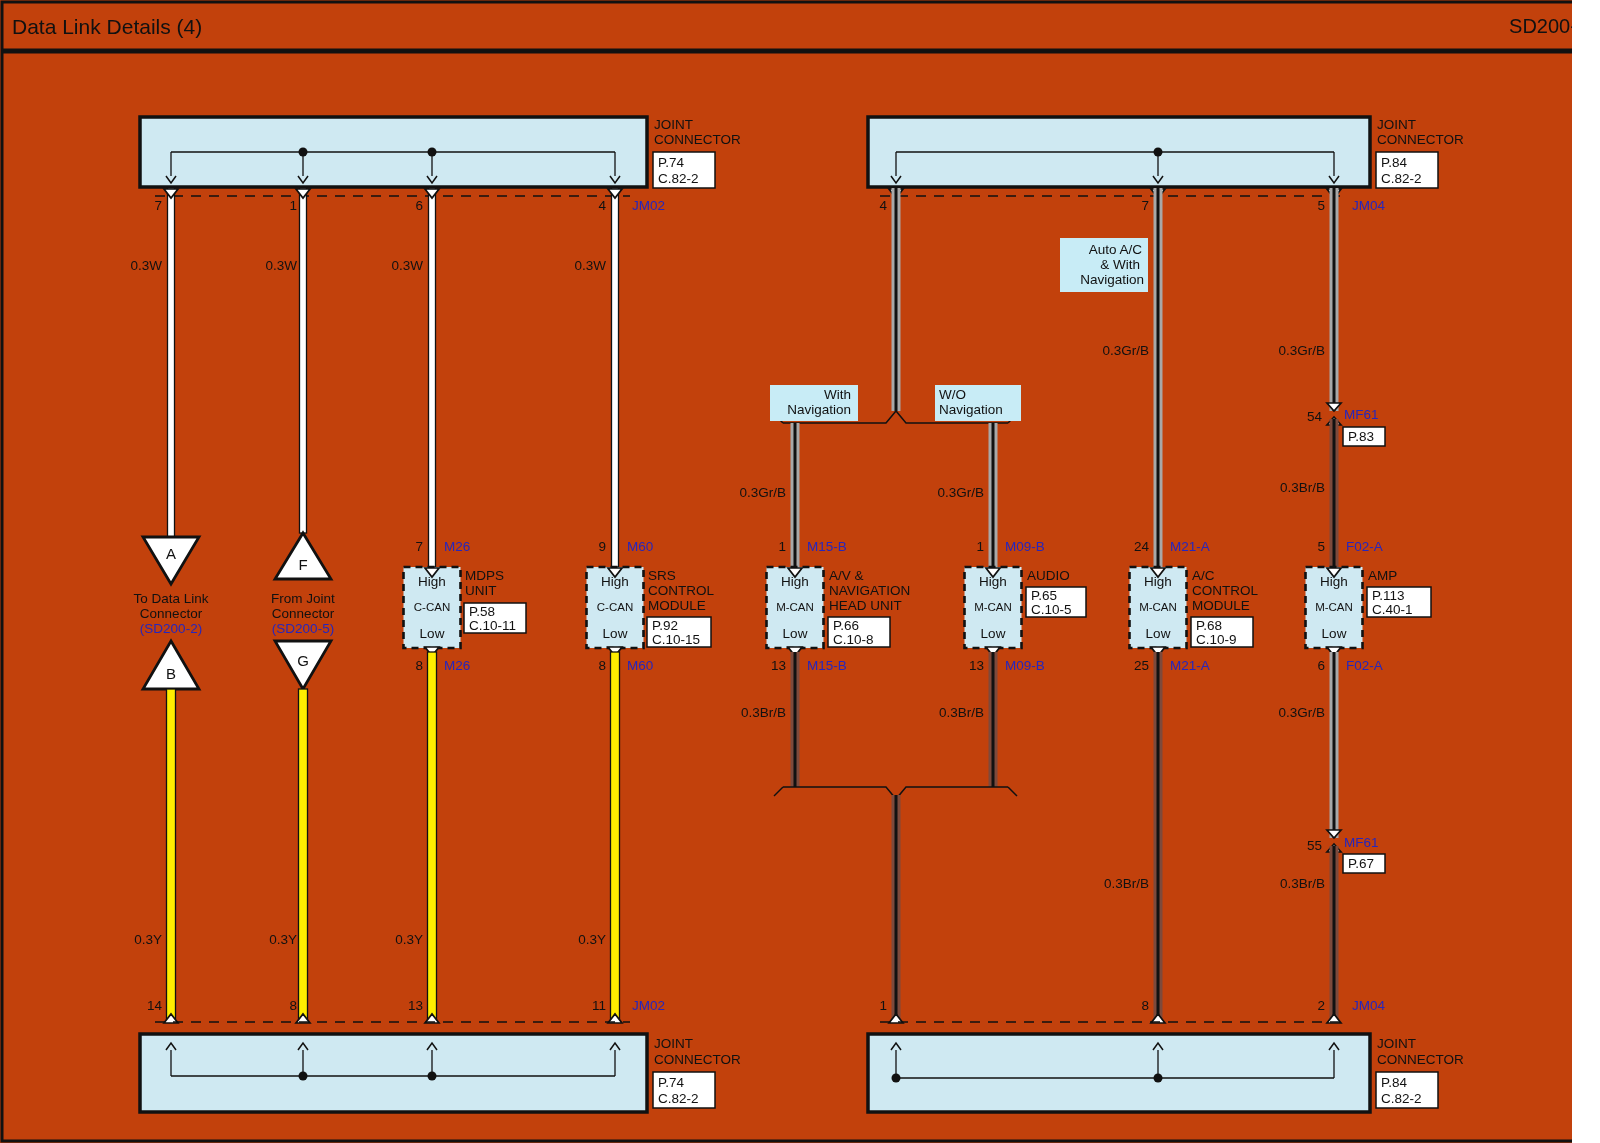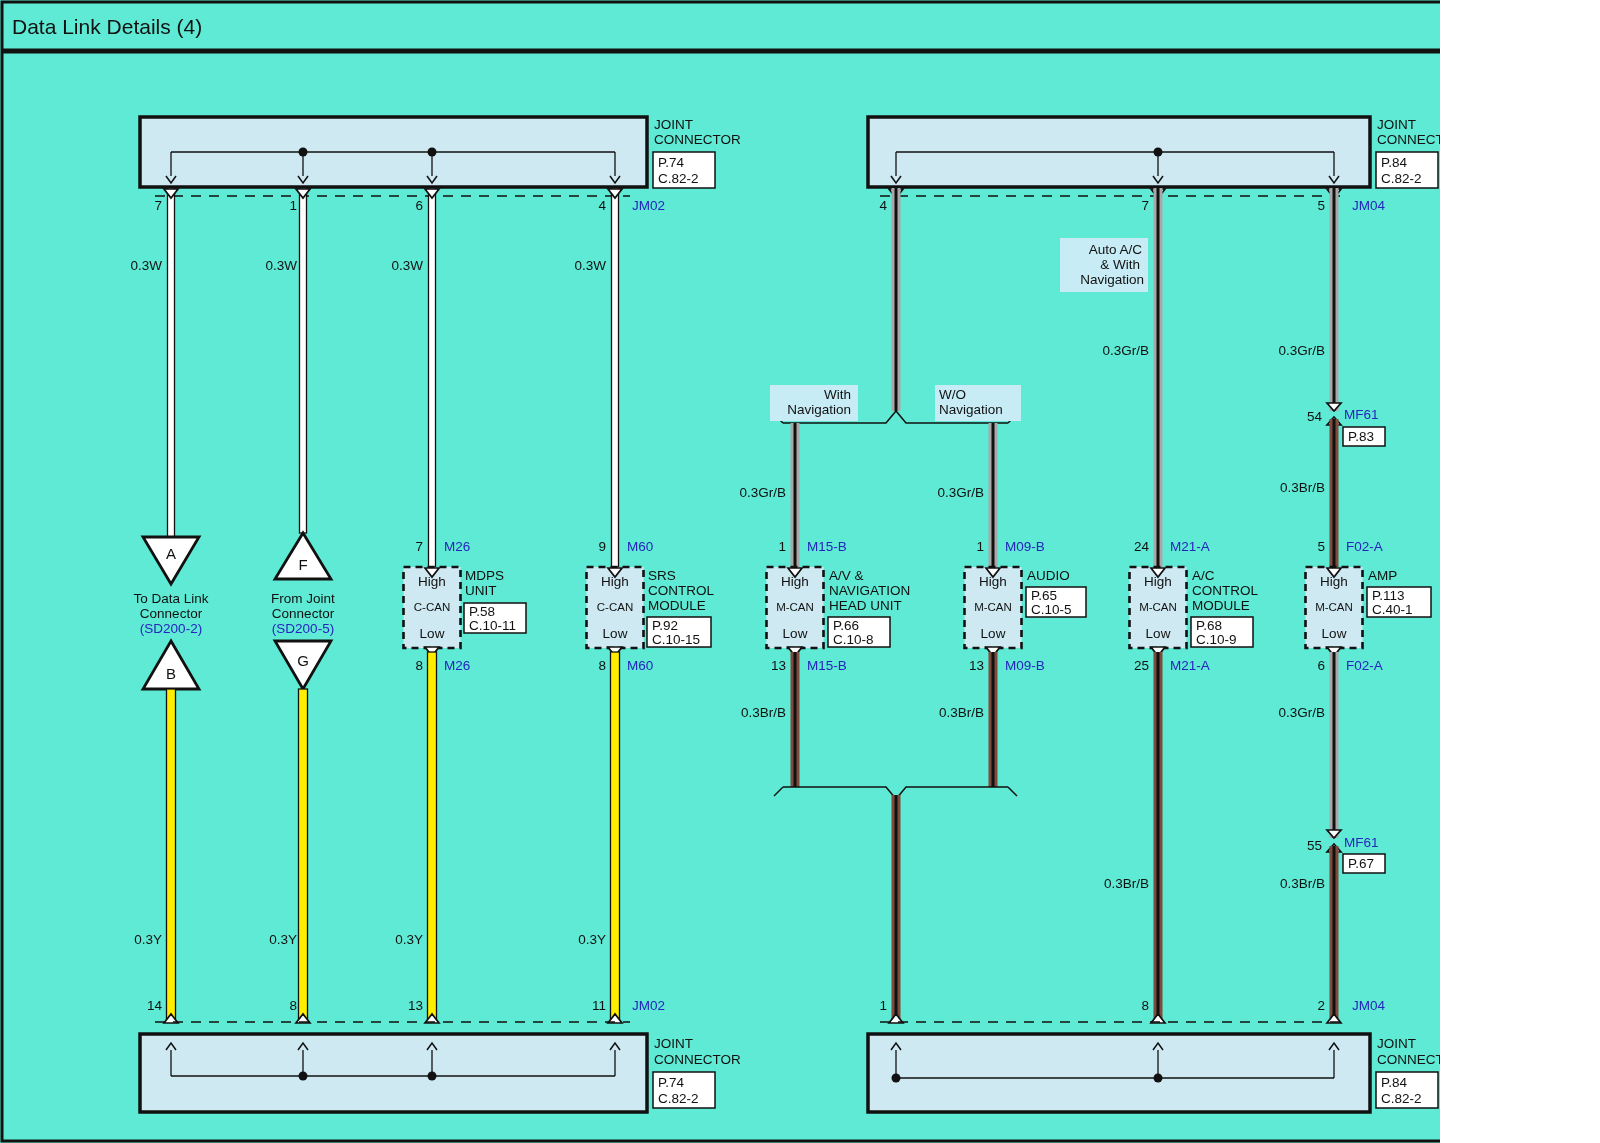--- a/index.html
+++ b/index.html
@@ -1,16 +1,16 @@
 <!DOCTYPE html>
 <html><head>
 <meta charset="utf-8">
 <style>
   html,body{margin:0;padding:0;background:#fff;}
-  .page{position:relative;width:1440px;height:1143px;background:#5eead4;overflow:hidden;}
+  .page{position:relative;width:1572px;height:1143px;background:#c2410c;overflow:hidden;}
   svg{position:absolute;left:0;top:0;}
   text{font-family:"Liberation Sans",sans-serif;font-size:13.5px;fill:#111;}
   .big{font-size:21px;}
   .code{font-size:20px;}
   .b{fill:#2626bd;}
   .sm{font-size:11.5px;}
   .sym{font-size:15px;}
   .end{text-anchor:end;}
   .ctr{text-anchor:middle;}
   .jc{fill:#cfe9f2;stroke:#111;stroke-width:3.5;}

